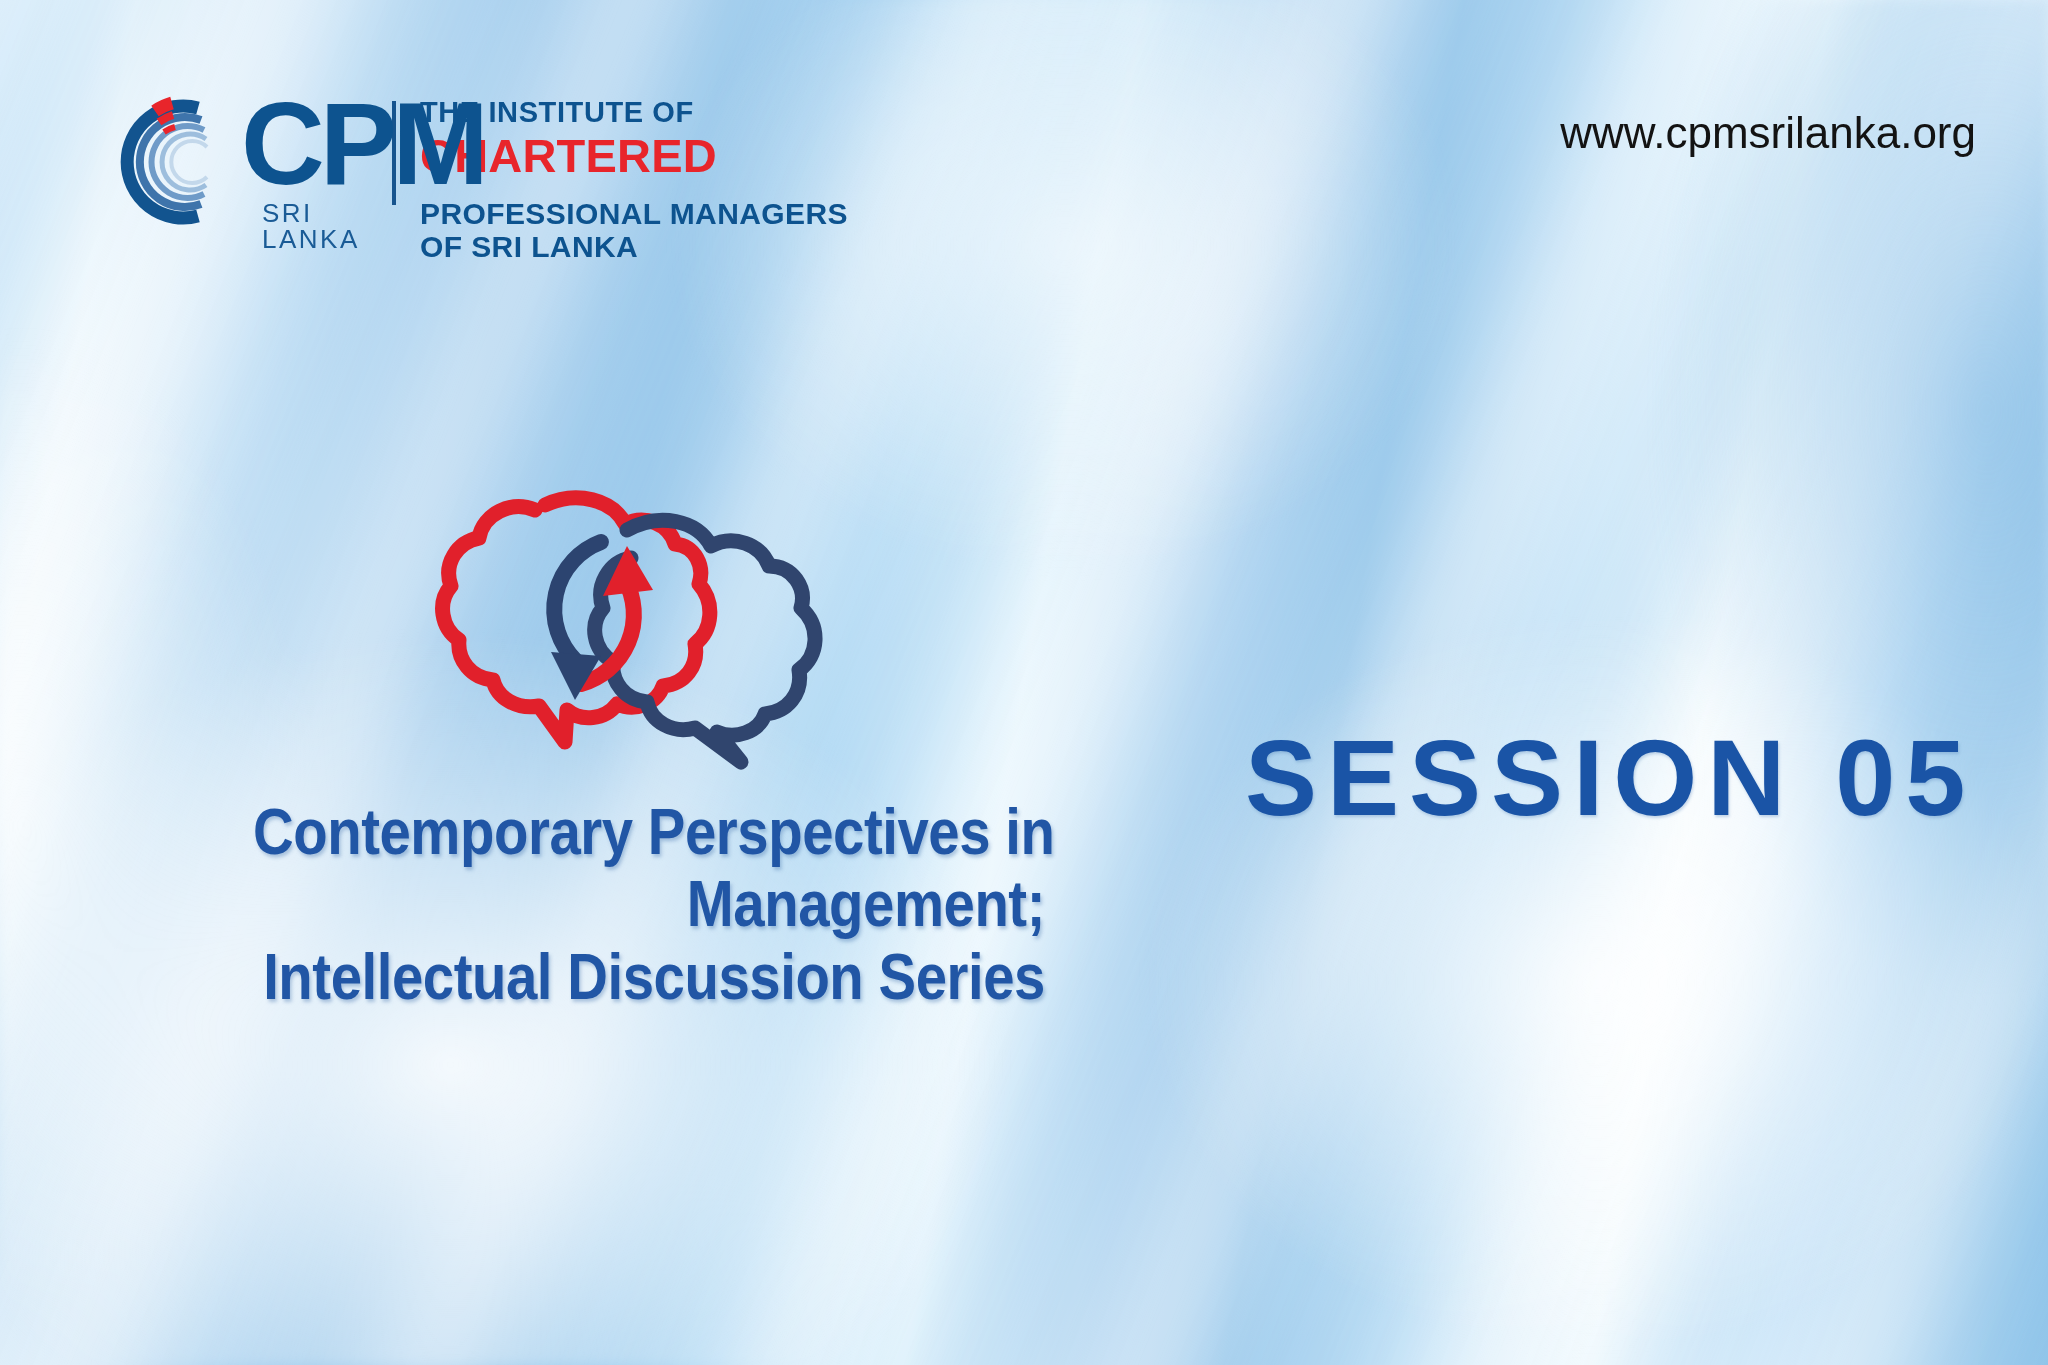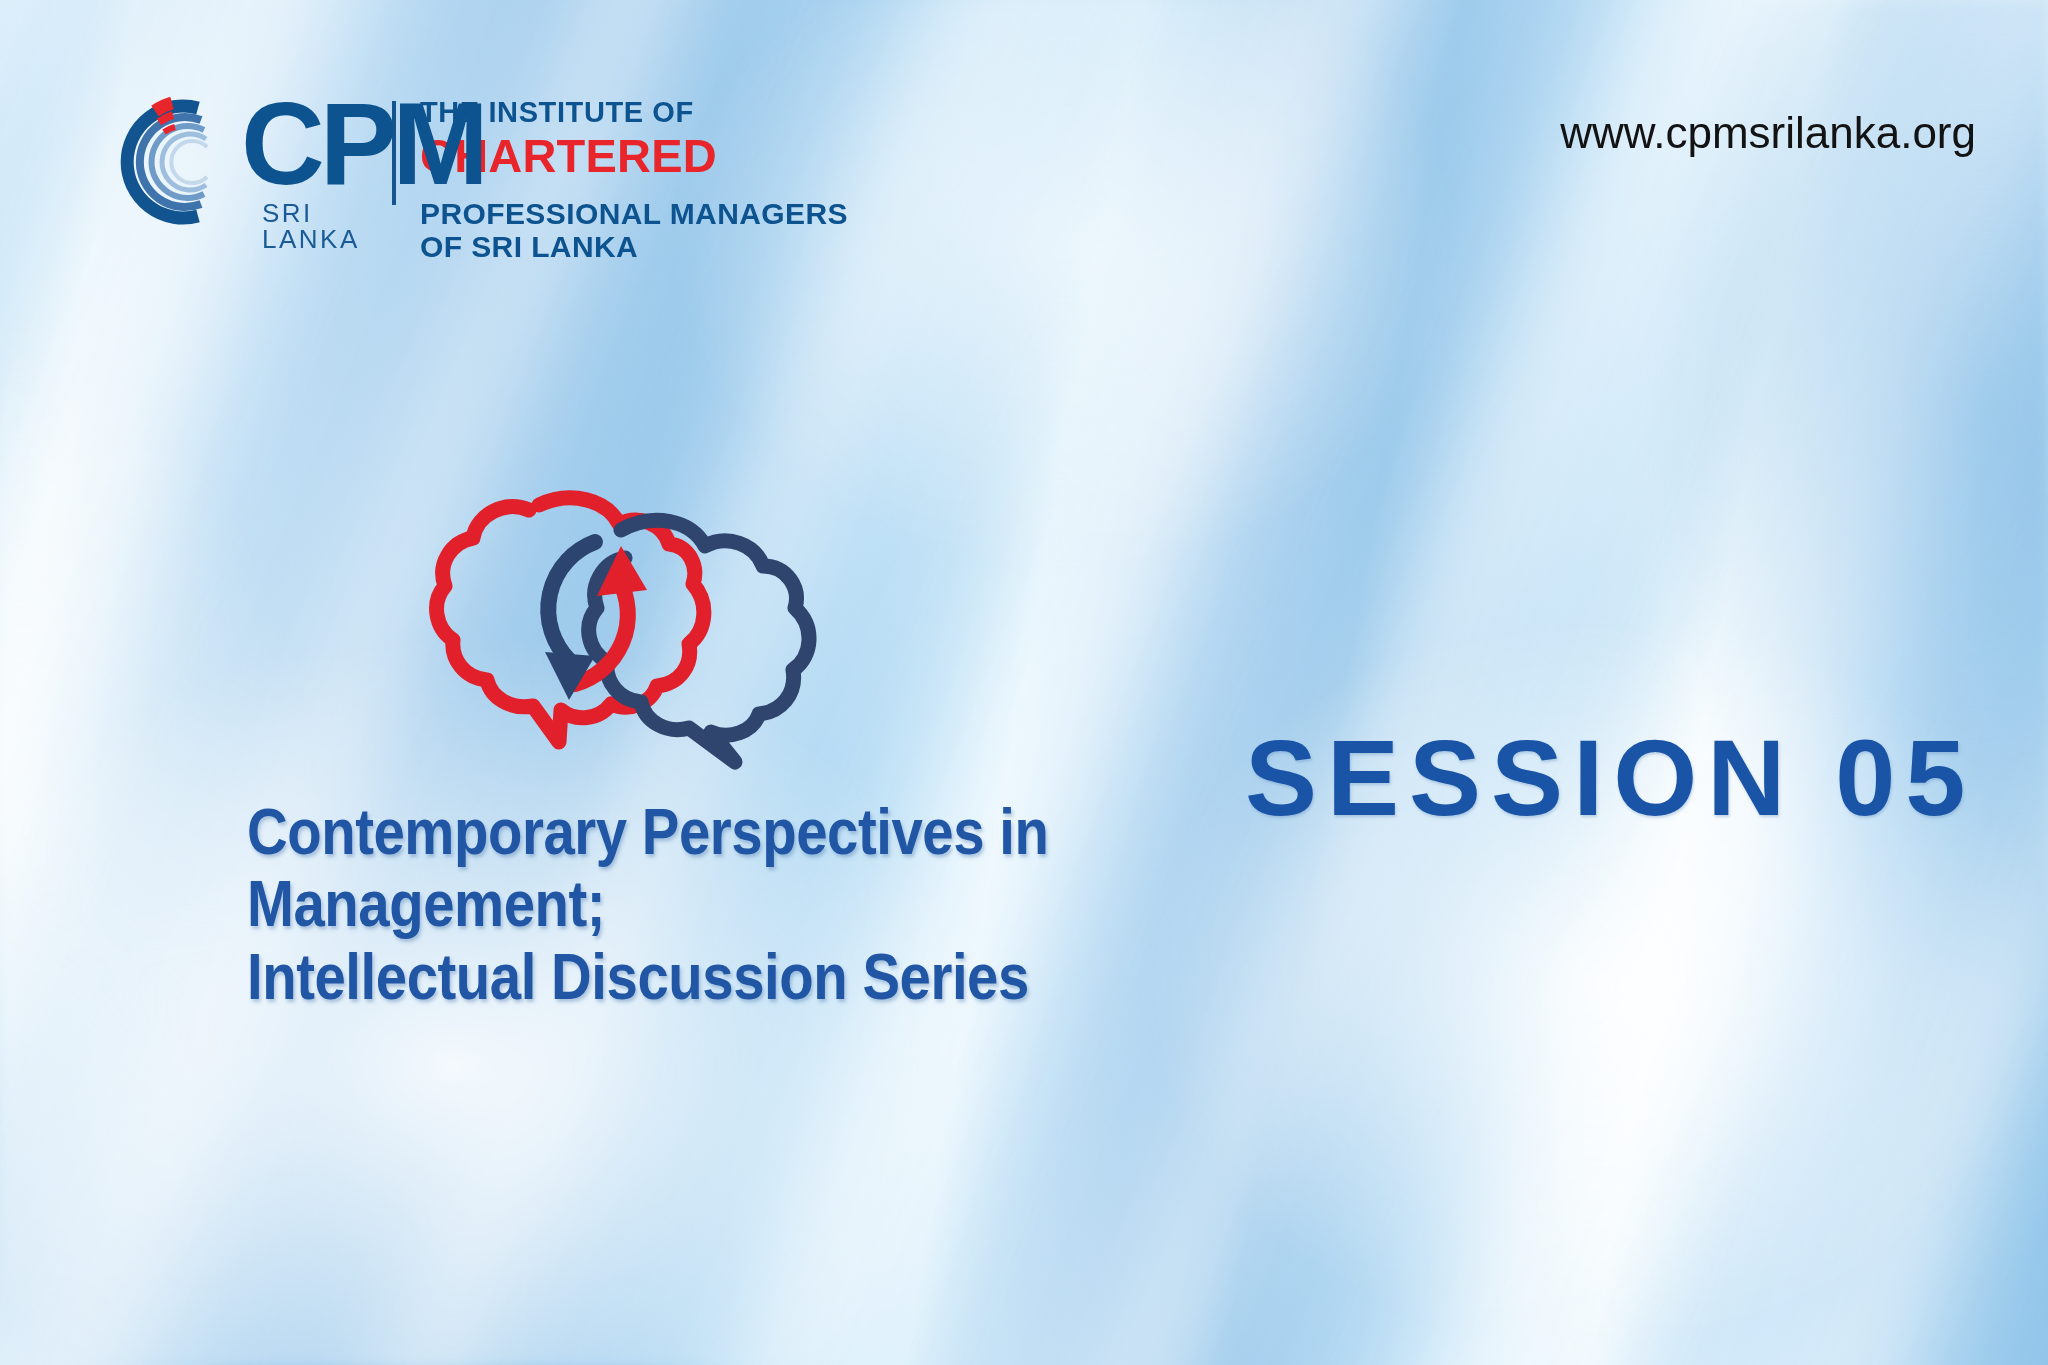--- a/index.html
+++ b/index.html
@@ -147,24 +147,24 @@
     font-size: 44px;
     font-weight: 400;
     color: #131313;
     letter-spacing: 0px;
     white-space: nowrap;
   }
 
   
   #series-block {
     position: absolute;
-    left: 193px;
+    left: 199px;
     top: 470px;
     width: 900px;
-    text-align: left;
+    text-align: right;
   }
 
   #bubbles-logo {
     width: 560px;
     height: 300px;
     margin: 0 auto 26px auto;
     display: block;
   }
 
   #series-title {

